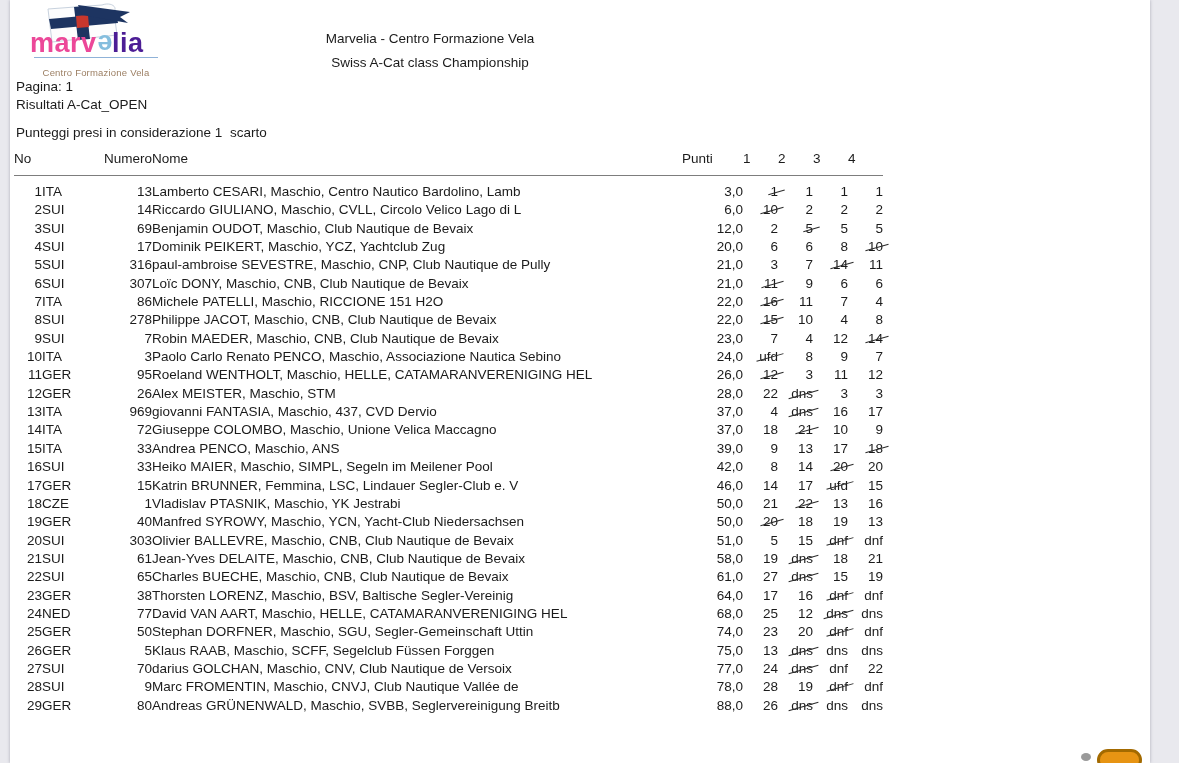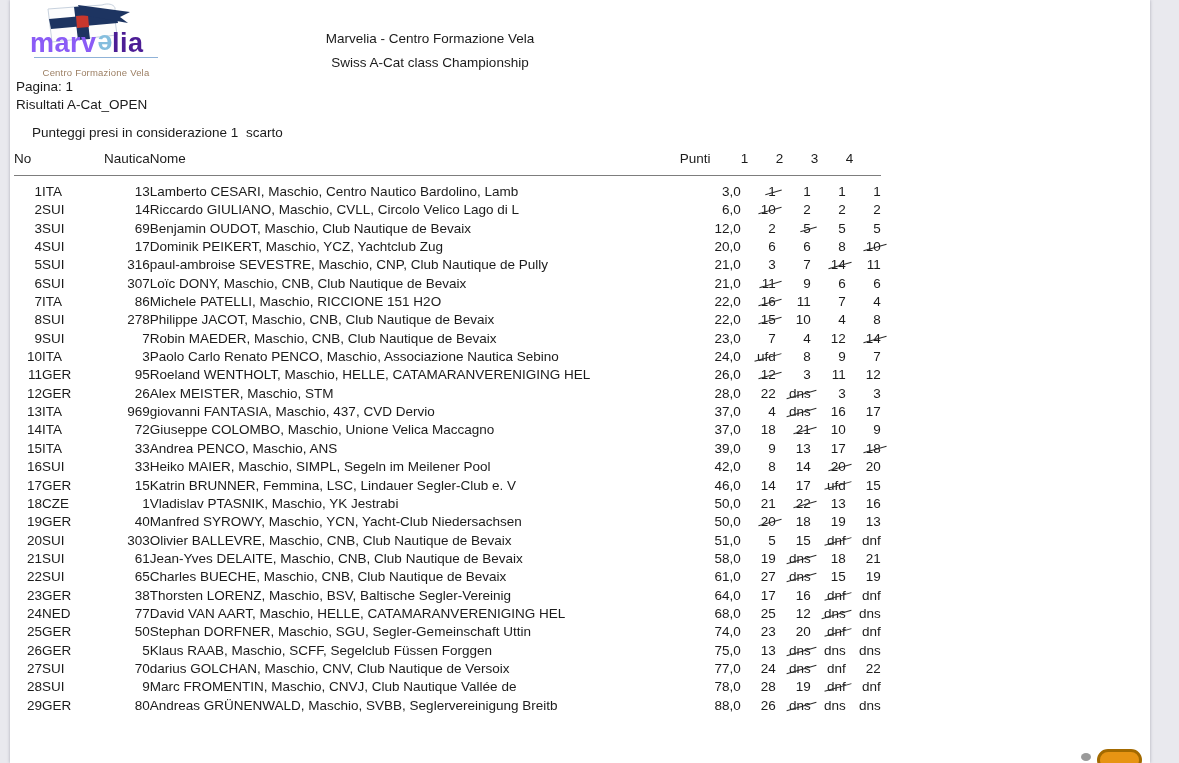--- a/index.html
+++ b/index.html
@@ -12,33 +12,33 @@
   }
   .page {
     position:absolute; left:10px; top:0; width:1140px; height:763px;
     background:#ffffff;
     box-shadow:0 0 3px rgba(110,110,130,.5);
   }
   
   .logo { position:absolute; left:18px; top:2px; width:150px; }
   .flag { display:block; margin-left:10px; }
   .brand { position:relative; margin-top:-18px; margin-left:2px; font-size:27px; line-height:1; font-weight:bold; letter-spacing:.5px; z-index:2; }
-  .brand .p1 { color:#8b5cf6; }
+  .brand .p1 { color:#ec4899; }
   .brand .pe { color:#85bede; display:inline-block; transform:rotate(180deg); }
   .brand .p2 { color:#4c1d95; }
   .brand-sub {
     margin-left:6px; width:124px; text-align:center;
     border-top:1px solid #8fb2d8; padding-top:9px;
     font-size:9.5px; color:#9c7f63; letter-spacing:.2px;
   }
   
   .doc-title { position:absolute; left:270px; top:27px; width:300px; text-align:center; font-size:13.5px; line-height:24px; }
   .pagina    { position:absolute; left:6px; top:79px;  font-size:13.5px; }
   .risultati { position:absolute; left:6px; top:97px;  font-size:13.5px; }
-  .note      { position:absolute; left:22px; top:125px; font-size:13.5px; }
+  .note      { position:absolute; left:6px; top:125px; font-size:13.5px; }
   
   table.results { position:absolute; left:4px; top:149px; border-collapse:collapse; table-layout:fixed; font-size:13.5px; }
   table.results th { font-weight:normal; text-align:left; vertical-align:top; padding:2px 0 9px; border-bottom:1.5px solid #7d7d7d; white-space:nowrap; }
   th.no     { padding-left:8px; }
   th.numero { text-align:right; }
   th.nome   { padding-left:12px; }
   th.punti  { text-align:right; }
   th.race   { text-align:right; }
   table.results td { padding:0; height:18.35px; line-height:18.35px; white-space:nowrap; }
   tbody tr:first-child td { padding-top:7px; }
@@ -92,21 +92,21 @@
         <col style="width:61px">
       <col style="width:35px">
         <col style="width:35px">
         <col style="width:35px">
         <col style="width:35px">
     </colgroup>
     <thead>
       <tr>
         <th class="no">No</th>
         <th class="country"></th>
-        <th class="numero">Nautica</th>
+        <th class="numero">Numero</th>
         <th class="nome">Nome</th>
         <th class="punti">Punti</th>
       <th class="race">1</th>
           <th class="race">2</th>
           <th class="race">3</th>
           <th class="race">4</th>
         </tr>
     </thead>
     <tbody>
         <tr>

